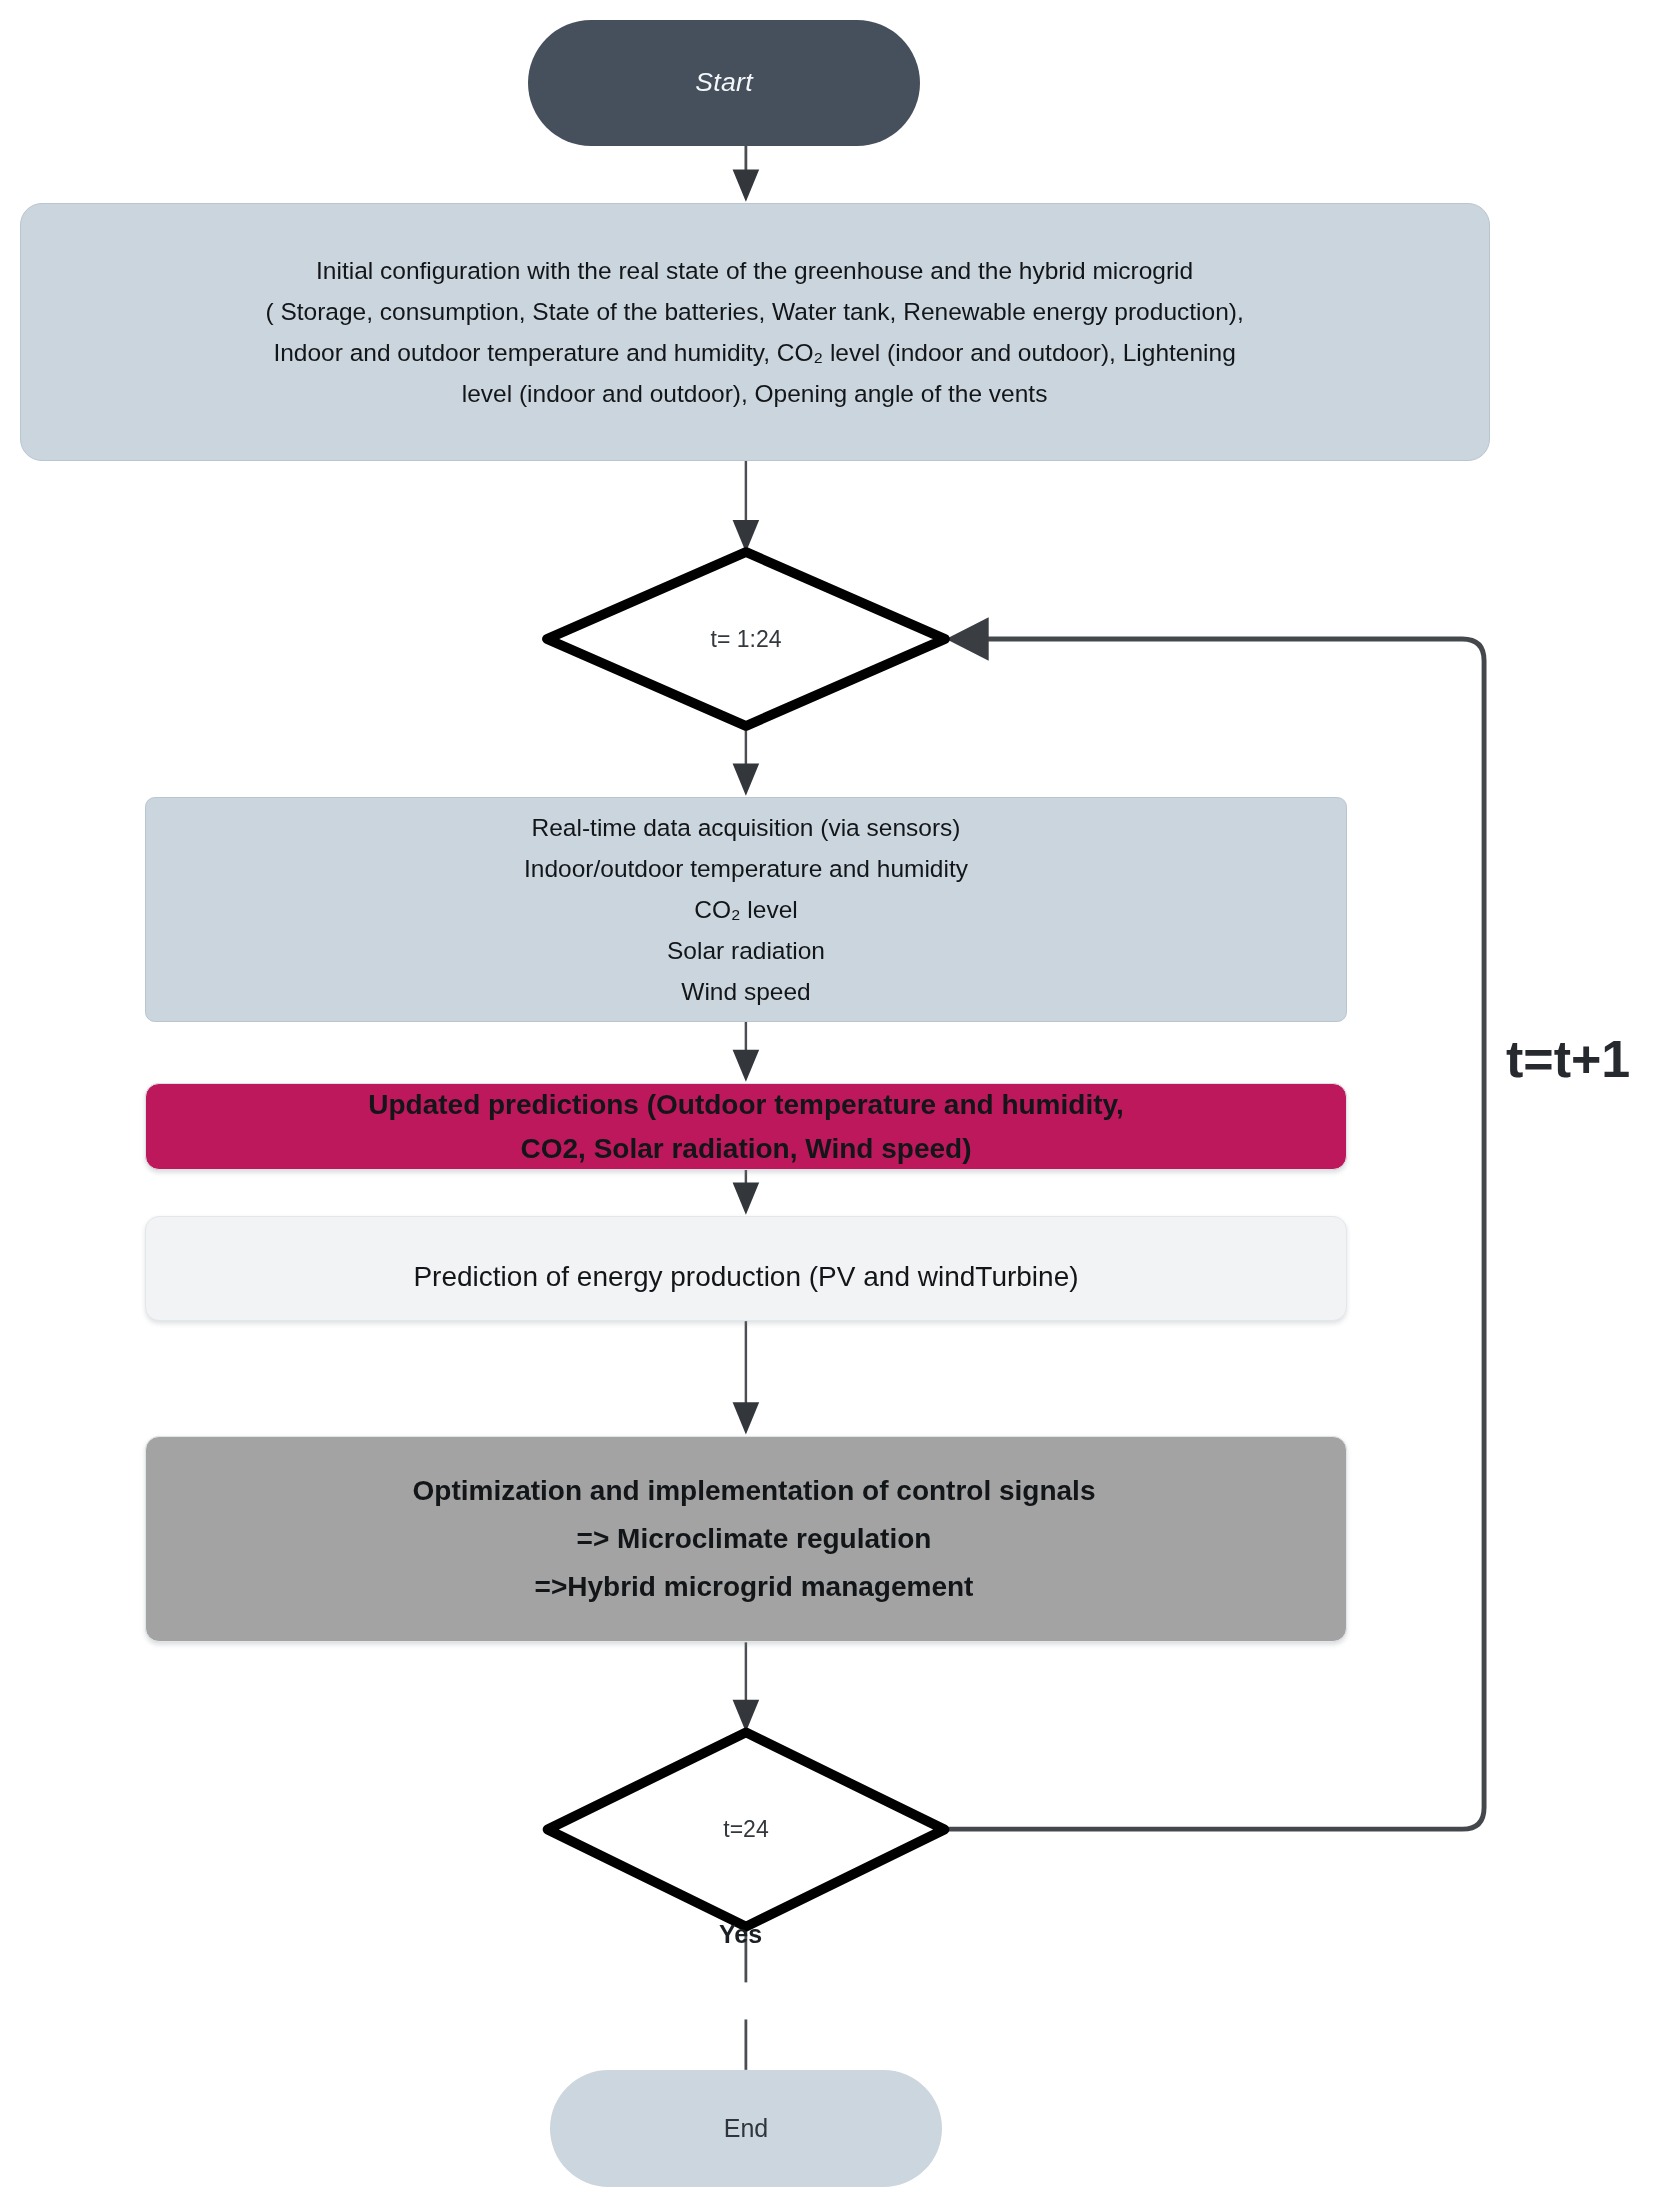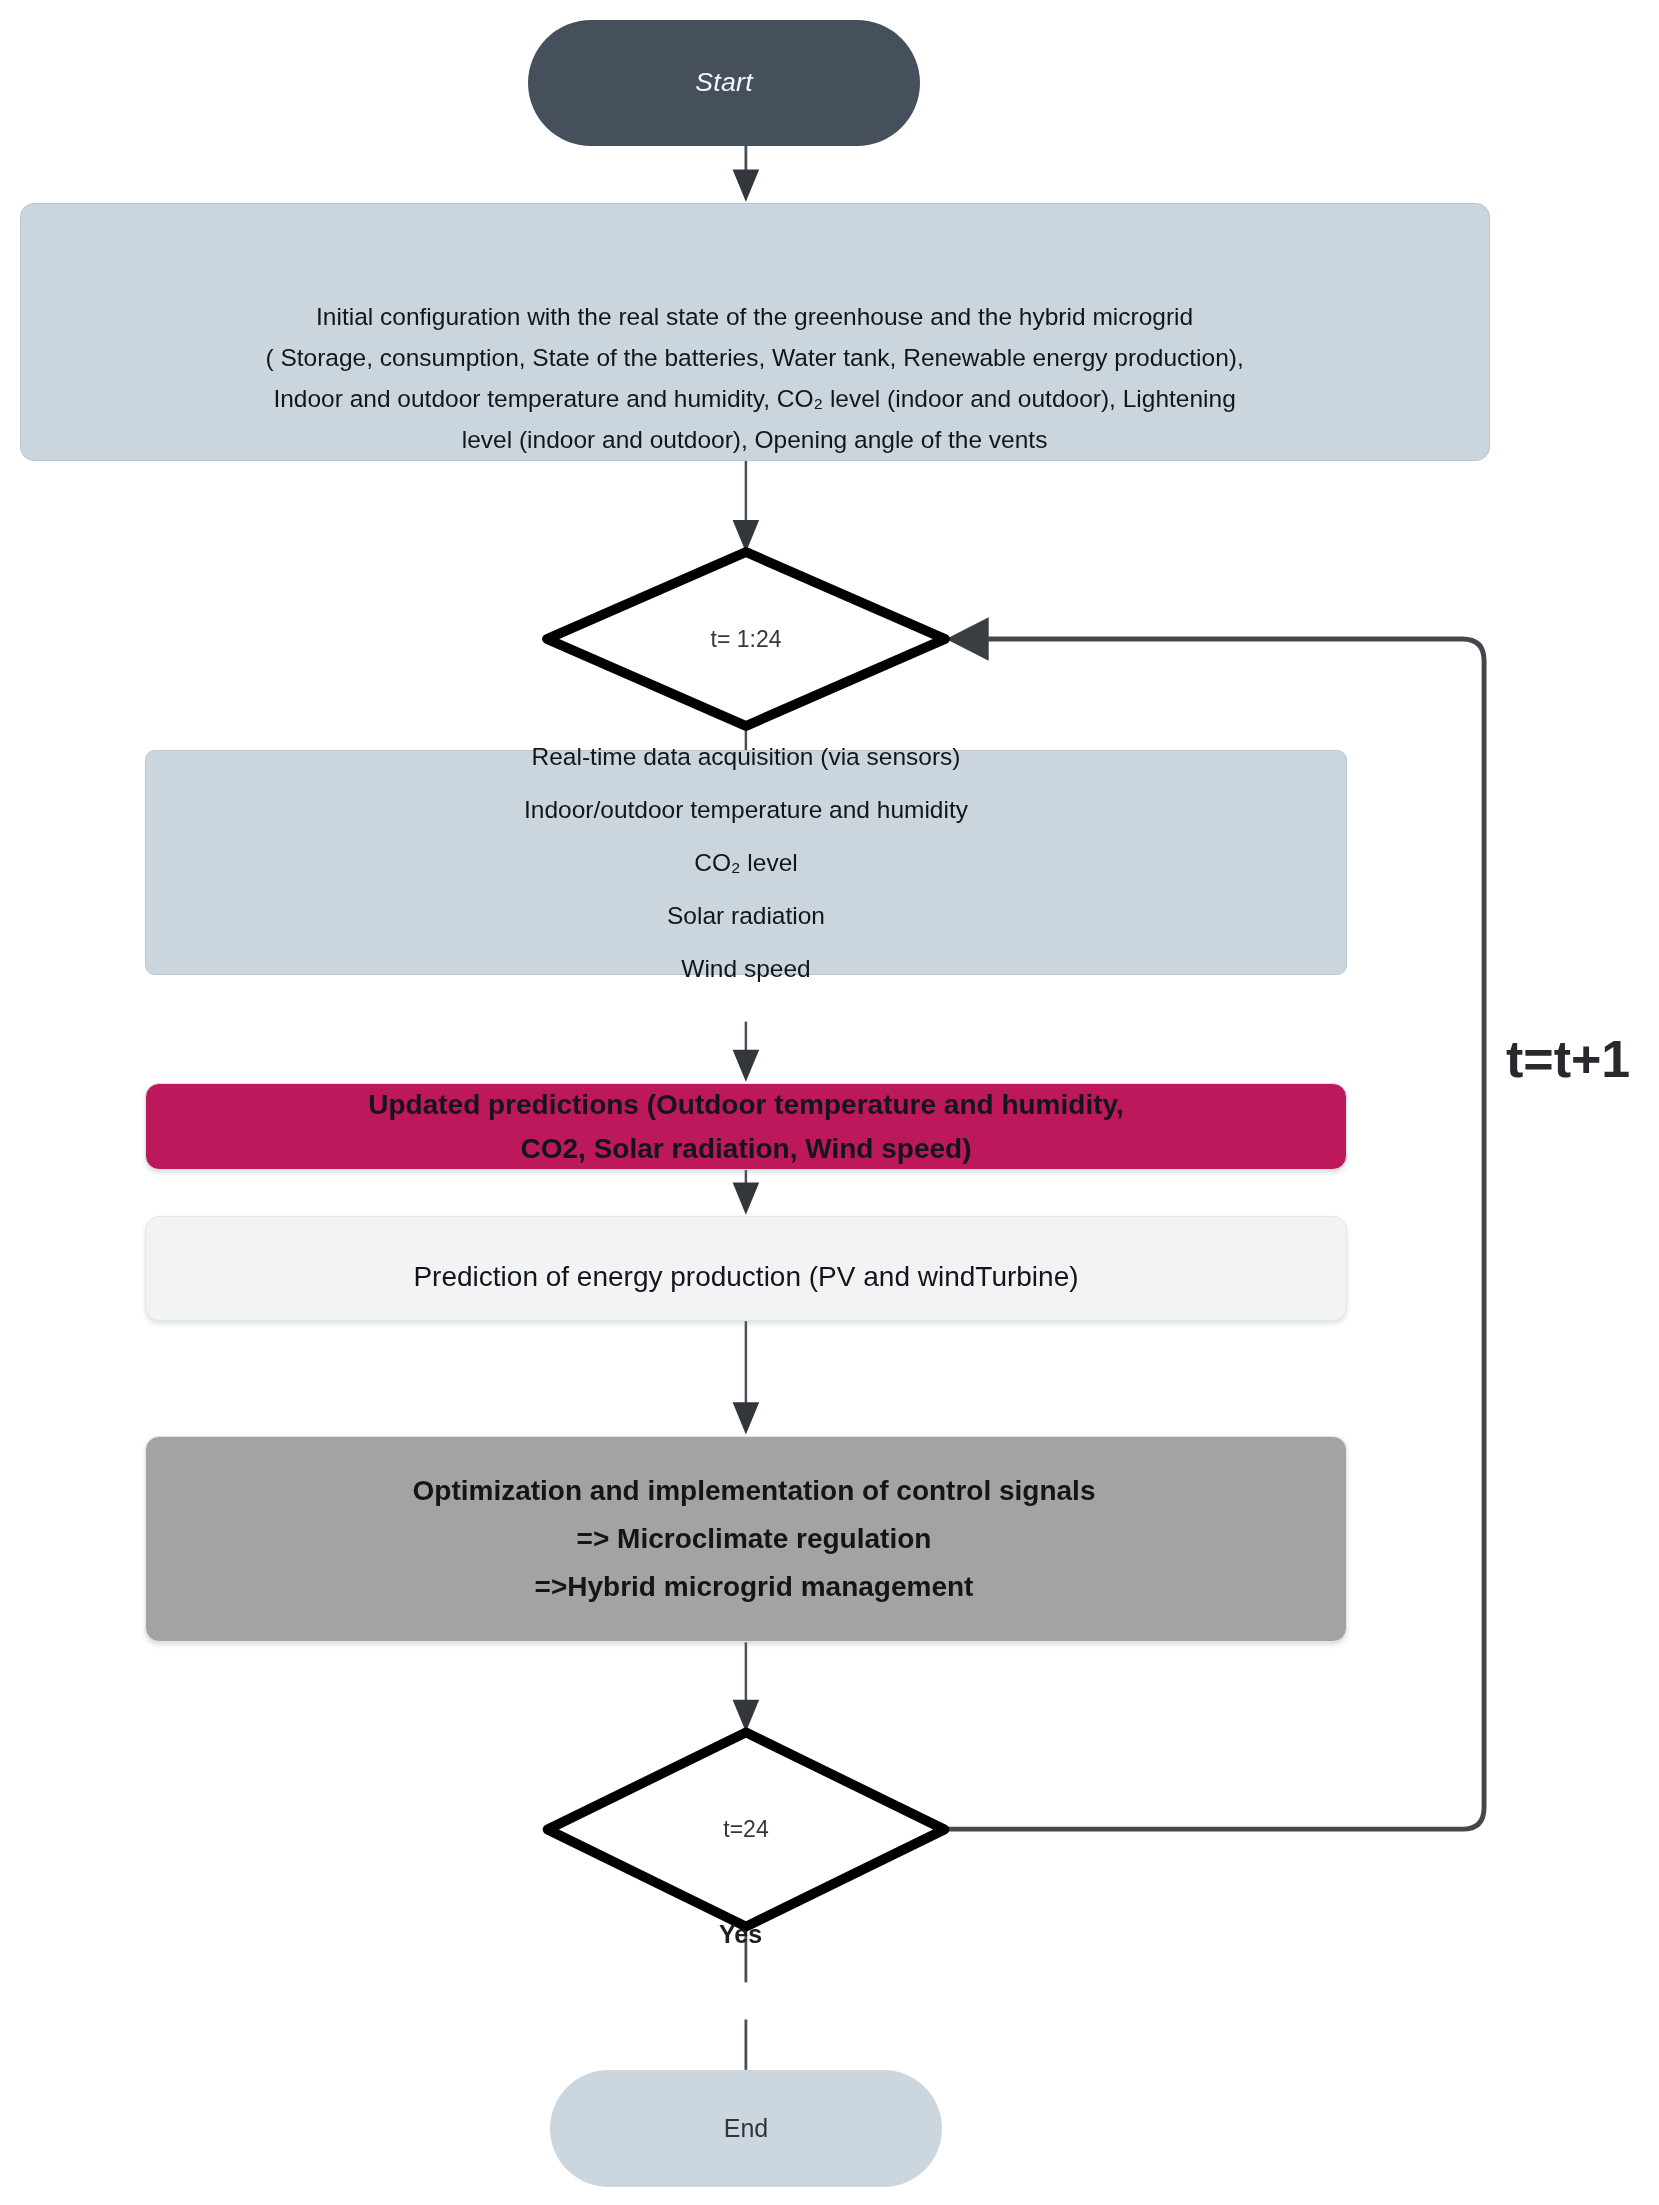--- a/index.html
+++ b/index.html
@@ -129,35 +129,35 @@
     <line x1="1066" y1="2886" x2="1066" y2="2958" stroke="#4a4e52" stroke-width="4"></line>
 
     <path d="M 1346 2614 L 2090 2614 Q 2121 2614 2121 2583 L 2121 944 Q 2121 913 2090 913 L 1408 913" fill="none" stroke="#44484c" stroke-width="7" stroke-linejoin="round"></path>
     <polygon points="1352,913 1413,882 1413,944" fill="#3a3e43"></polygon>
   </svg>
 
   <div class="node pill start" style="left:528px; top:19.6px; width:392px; height:126px;">
     <span>Start</span>
   </div>
 
-  <div class="node box blue" style="left:19.6px; top:203px; width:1470px; height:258px; border-radius:14px;justify-content:flex-end;">
+  <div class="node box blue" style="left:19.6px; top:203px; width:1470px; height:258px; border-radius:22px;">
     <span class="line">Initial configuration with the real state of the greenhouse and the hybrid microgrid</span>
     <span class="line">( Storage, consumption, State of the batteries, Water tank, Renewable energy production),</span>
     <span class="line">Indoor and outdoor temperature and humidity, CO₂ level (indoor and outdoor), Lightening</span>
     <span class="line">level (indoor and outdoor), Opening angle of the vents</span>
   </div>
 
   <div class="diamond-wrap" style="left:540px; top:545px; width:412px; height:188px;">
     <svg width="412" height="188" viewBox="0 0 588 268">
       <polygon points="294,10 578,134 294,258 10,134" fill="#ffffff" stroke="#000000" stroke-width="14" stroke-linejoin="round"></polygon>
     </svg>
     <div class="diamond-label">t= 1:24</div>
   </div>
 
-  <div class="node box blue" style="left:145px; top:750px; width:1202px; height:225px; border-radius:9.8px;gap:12px;">
+  <div class="node box blue" style="left:145px; top:797px; width:1202px; height:225px; border-radius:9.8px;">
     <span class="line">Real-time data acquisition (via sensors)</span>
     <span class="line">Indoor/outdoor temperature and humidity</span>
     <span class="line">CO₂ level</span>
     <span class="line">Solar radiation</span>
     <span class="line">Wind speed</span>
   </div>
 
   <div class="node box gray" style="left:145px; top:1083px; width:1202px; height:87px; border-radius:14px;">
     <span class="line">Updated predictions  (Outdoor temperature and humidity,</span>
     <span class="line">CO2, Solar radiation, Wind speed)</span>

